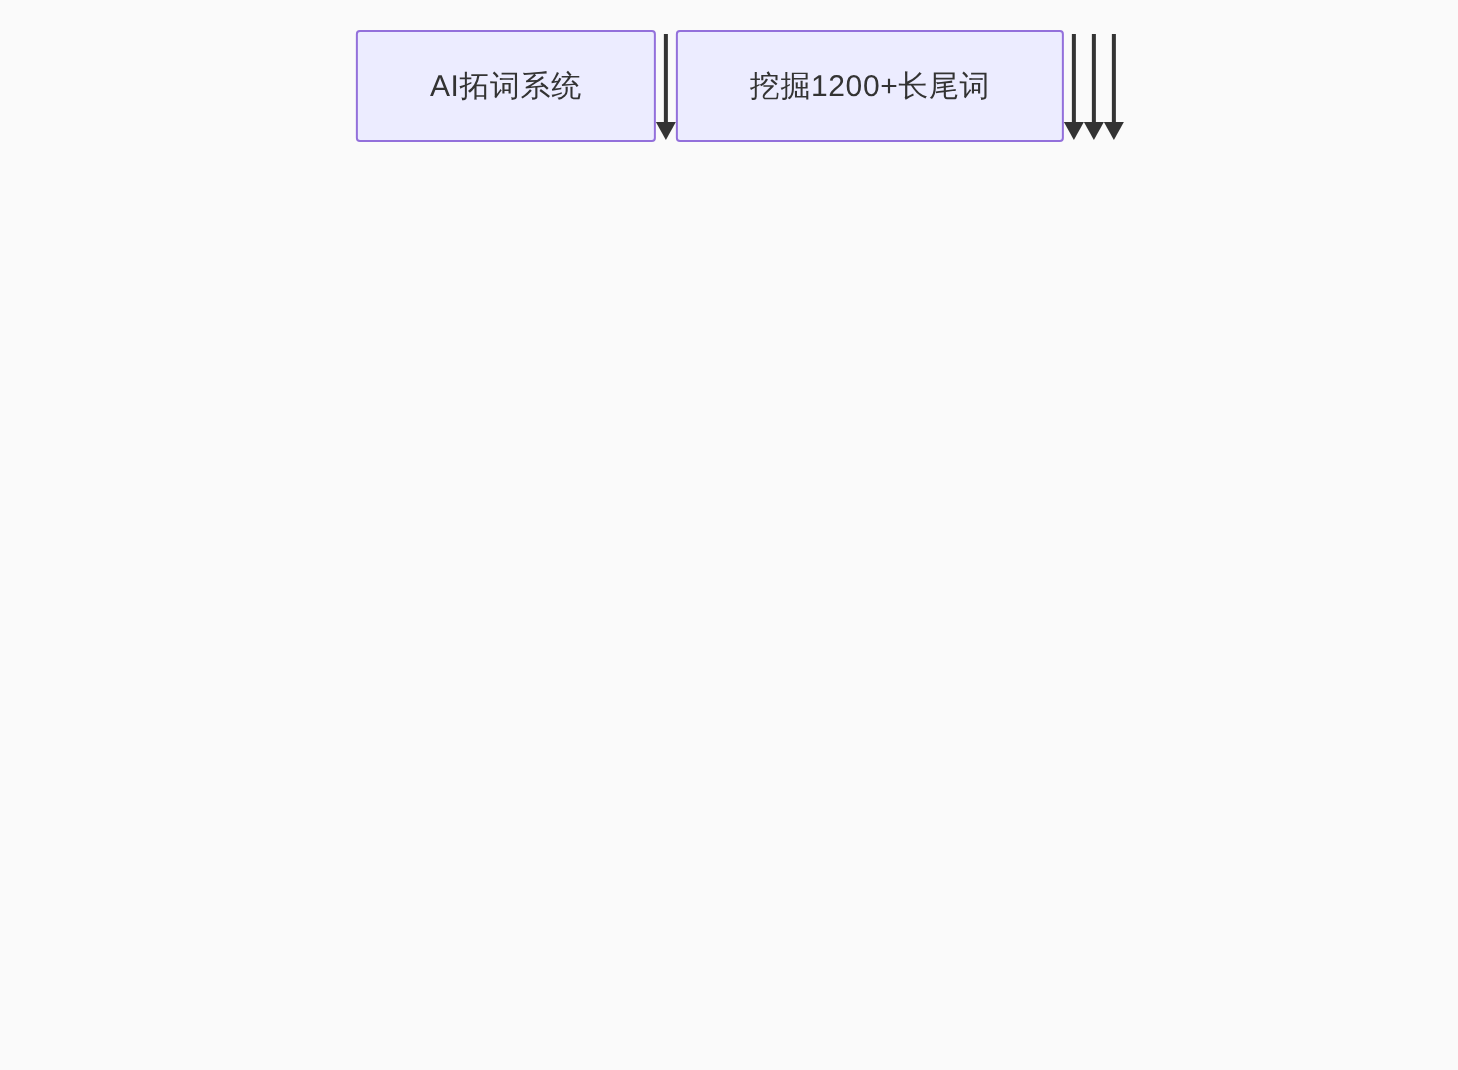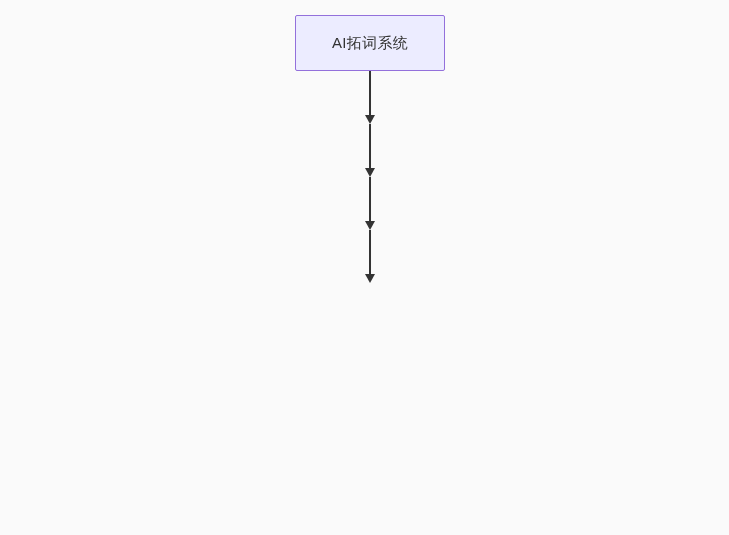--- a/index.html
+++ b/index.html
@@ -14,21 +14,21 @@
   body {
     background: var(--page-bg, #fafafa);
   }
 
   .flowchart {
     position: absolute;
     left: 370px;
     top: 15px;
     transform: translateX(-50%);
     display: flex;
-    flex-direction: column;
+    flex-direction: row;
     align-items: center;
     justify-content: space-between;
   }
 
   .node {
     background: var(--node-fill, #ececff);
     border: 1px solid var(--node-border, #9370db);
     border-radius: 2px;
     height: 56px;
     padding: 0 36px;
@@ -71,20 +71,23 @@
 <div class="flowchart">
   <div class="node">
     <span>AI拓词系统</span>
   </div>
 
   <div class="arrow">
     <div class="arrow-line"></div>
     <div class="arrow-head"></div>
   </div>
 
+  <div class="node">
+    <span>挖掘1200+长尾词</span>
+  </div>
 
   <div class="arrow">
     <div class="arrow-line"></div>
     <div class="arrow-head"></div>
   </div>
 
 
   <div class="arrow">
     <div class="arrow-line"></div>
     <div class="arrow-head"></div>

